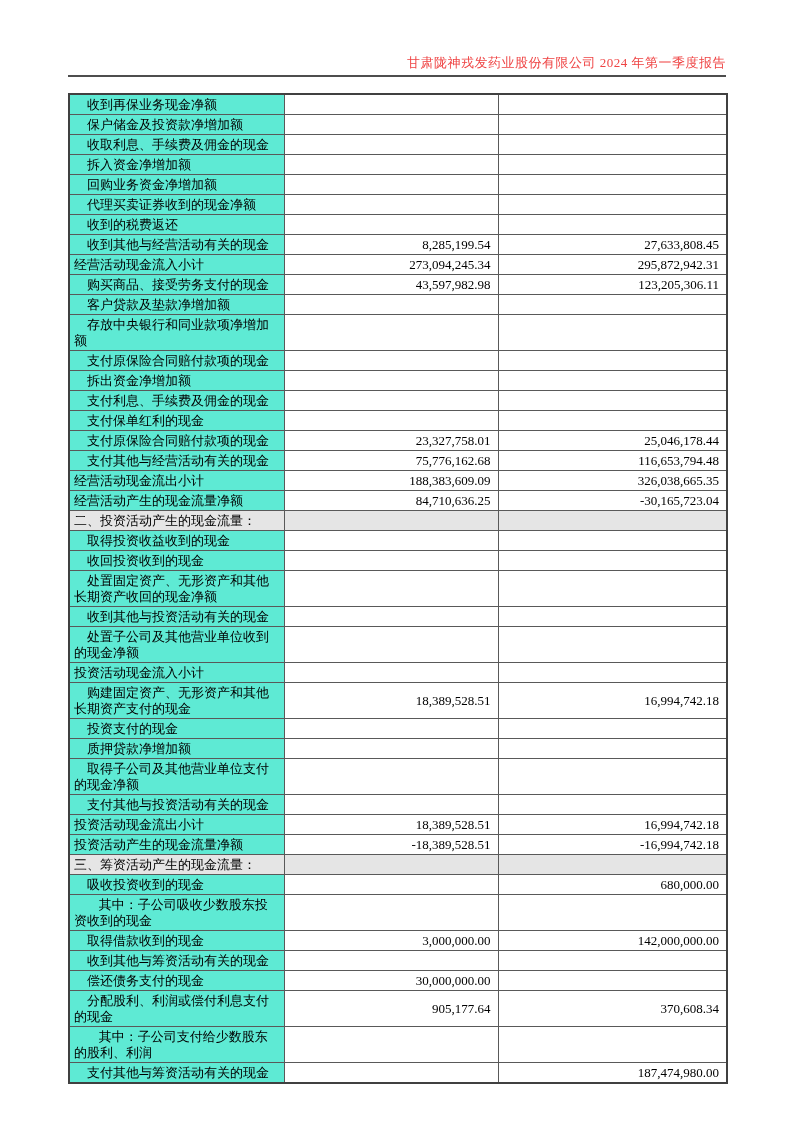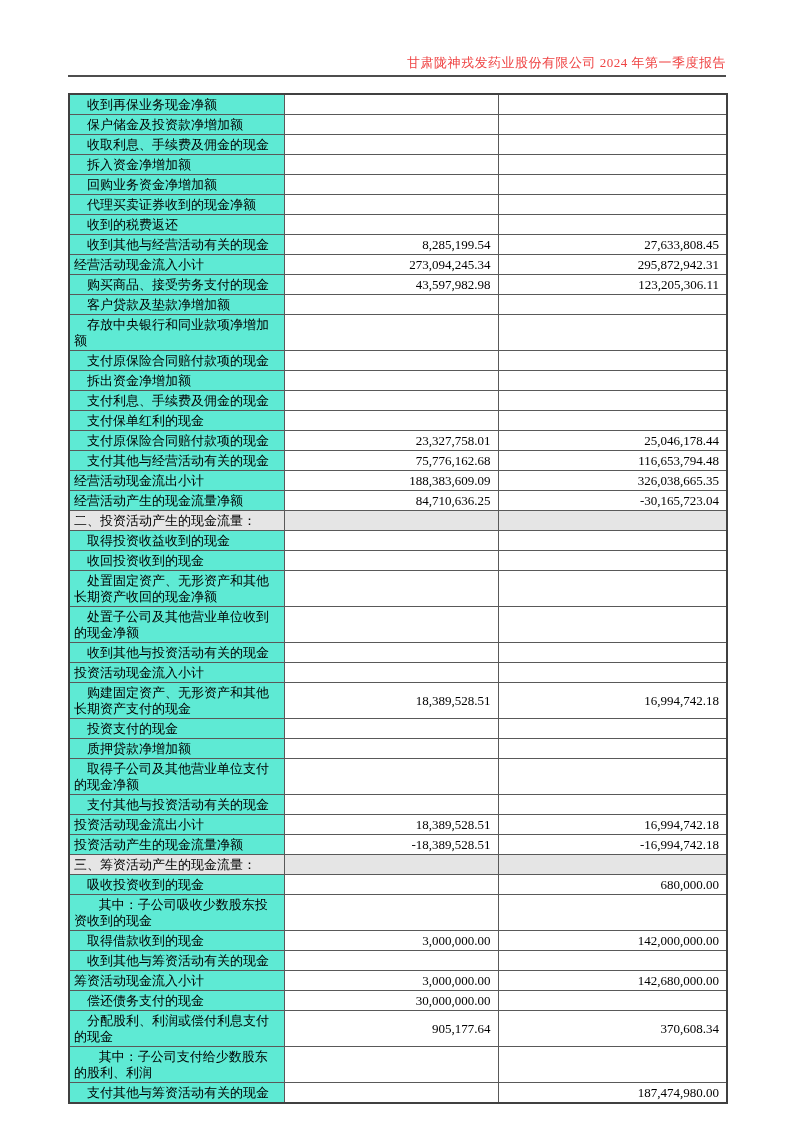--- a/index.html
+++ b/index.html
@@ -188,26 +188,26 @@
           <td class="label ind1">收回投资收到的现金</td>
           <td class="val"></td>
           <td class="val"></td>
         </tr>
         <tr>
           <td class="label ind1">处置固定资产、无形资产和其他长期资产收回的现金净额</td>
           <td class="val"></td>
           <td class="val"></td>
         </tr>
         <tr>
+          <td class="label ind1">收到其他与投资活动有关的现金</td>
+          <td class="val"></td>
+          <td class="val"></td>
+        </tr>
+        <tr>
           <td class="label ind1">处置子公司及其他营业单位收到的现金净额</td>
-          <td class="val"></td>
-          <td class="val"></td>
-        </tr>
-        <tr>
-          <td class="label ind1">收到其他与投资活动有关的现金</td>
           <td class="val"></td>
           <td class="val"></td>
         </tr>
         <tr>
           <td class="label">投资活动现金流入小计</td>
           <td class="val"></td>
           <td class="val"></td>
         </tr>
         <tr>
           <td class="label ind1">购建固定资产、无形资产和其他长期资产支付的现金</td>
@@ -263,25 +263,20 @@
           <td class="label ind1">取得借款收到的现金</td>
           <td class="val">3,000,000.00</td>
           <td class="val">142,000,000.00</td>
         </tr>
         <tr>
           <td class="label ind1">收到其他与筹资活动有关的现金</td>
           <td class="val"></td>
           <td class="val"></td>
         </tr>
         <tr>
-          <td class="label">筹资活动现金流入小计</td>
-          <td class="val">3,000,000.00</td>
-          <td class="val">142,680,000.00</td>
-        </tr>
-        <tr>
           <td class="label ind1">偿还债务支付的现金</td>
           <td class="val">30,000,000.00</td>
           <td class="val"></td>
         </tr>
         <tr>
           <td class="label ind1">分配股利、利润或偿付利息支付的现金</td>
           <td class="val">905,177.64</td>
           <td class="val">370,608.34</td>
         </tr>
         <tr>

